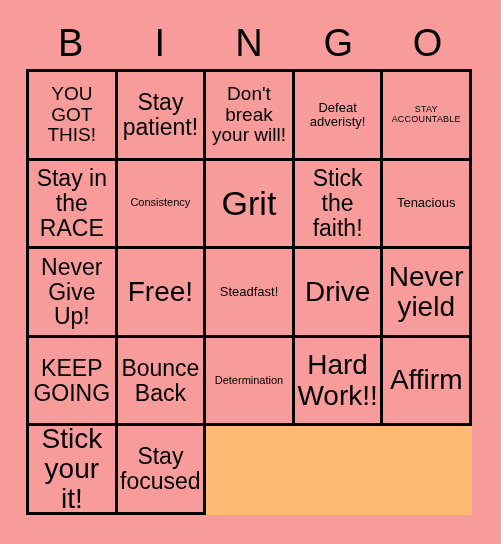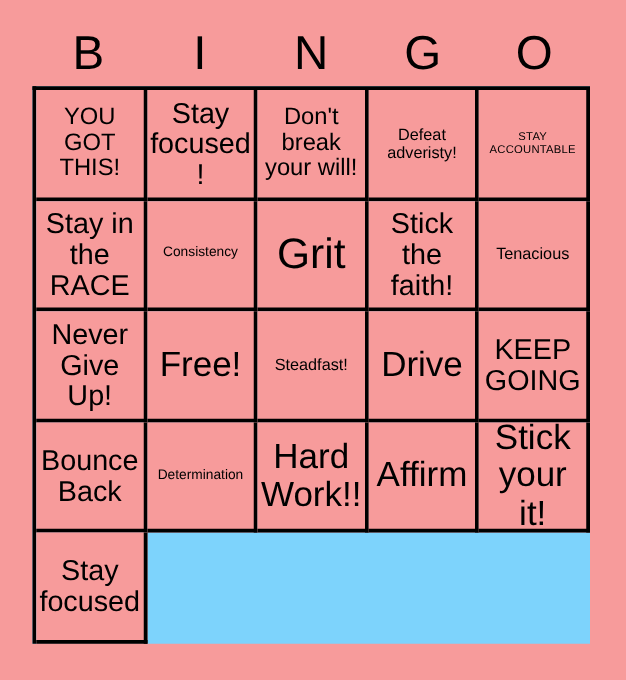--- a/index.html
+++ b/index.html
@@ -42,21 +42,21 @@
     left: 26px;
     top: 69px;
     width: 446px;
     height: 446px;
     box-sizing: border-box;
     border-top: 3px solid #000000;
     border-left: 3px solid #000000;
     display: grid;
     grid-template-columns: repeat(5, 1fr);
     grid-template-rows: repeat(5, 1fr);
-    background: #7dd3fc;
+    background: #fdba74;
   }
   .cell {
     box-sizing: border-box;
     border-right: 3px solid #000000;
     border-bottom: 3px solid #000000;
     background: #f79b9b;
     display: flex;
     align-items: center;
     justify-content: center;
     text-align: center;
@@ -90,21 +90,21 @@
     <div class="header-letter">G</div>
     <div class="header-letter">O</div>
   </div>
 
   <div id="grid">
 
     <div class="cell">
         <span class="t-lg">YOU GOT THIS!</span>
       </div>
     <div class="cell">
-        <span class="t-xl">Stay focused!</span>
+        <span class="t-xl">Stay patient!</span>
       </div>
     <div class="cell">
         <span class="t-lg">Don't break your will!</span>
       </div>
     <div class="cell">
         <span class="t-md">Defeat adveristy!</span>
       </div>
 
     <div class="cell">
         <span class="t-xs">STAY ACCOUNTABLE</span>
@@ -132,20 +132,23 @@
         <span class="t-2xl">Free!</span>
       </div>
     <div class="cell">
         <span class="t-md">Steadfast!</span>
       </div>
     <div class="cell">
         <span class="t-2xl">Drive</span>
       </div>
 
     <div class="cell">
+        <span class="t-2xl">Never yield</span>
+      </div>
+    <div class="cell">
         <span class="t-xl">KEEP GOING</span>
       </div>
     <div class="cell">
         <span class="t-xl">Bounce Back</span>
       </div>
     <div class="cell">
         <span class="t-sm">Determination</span>
       </div>
 
     <div class="cell">

